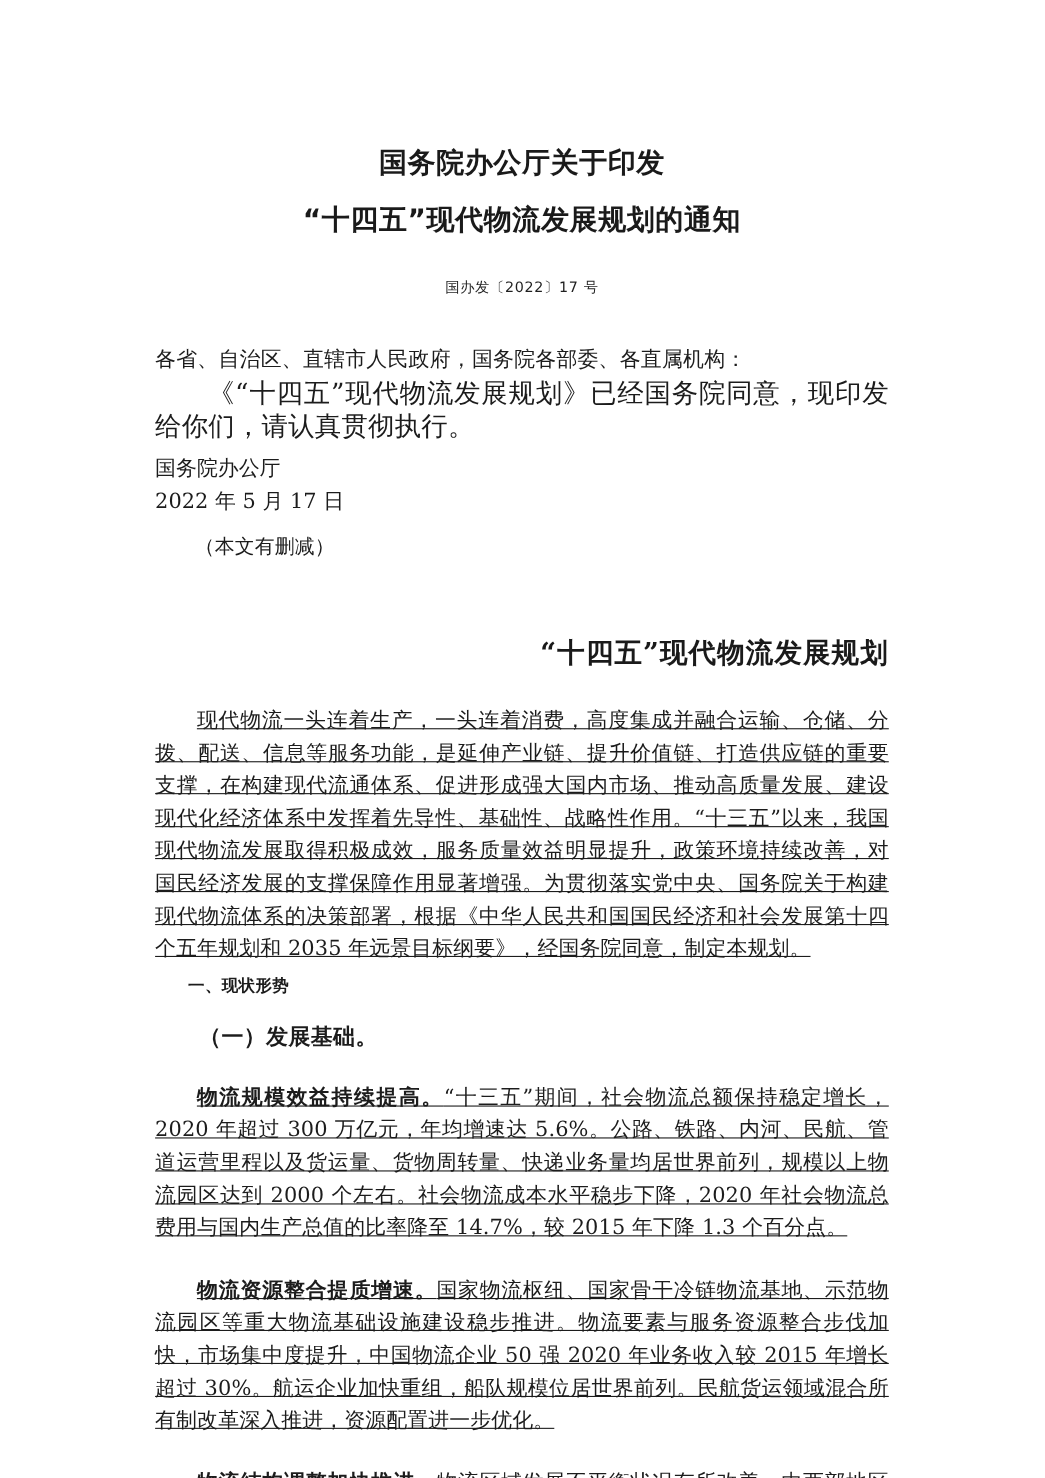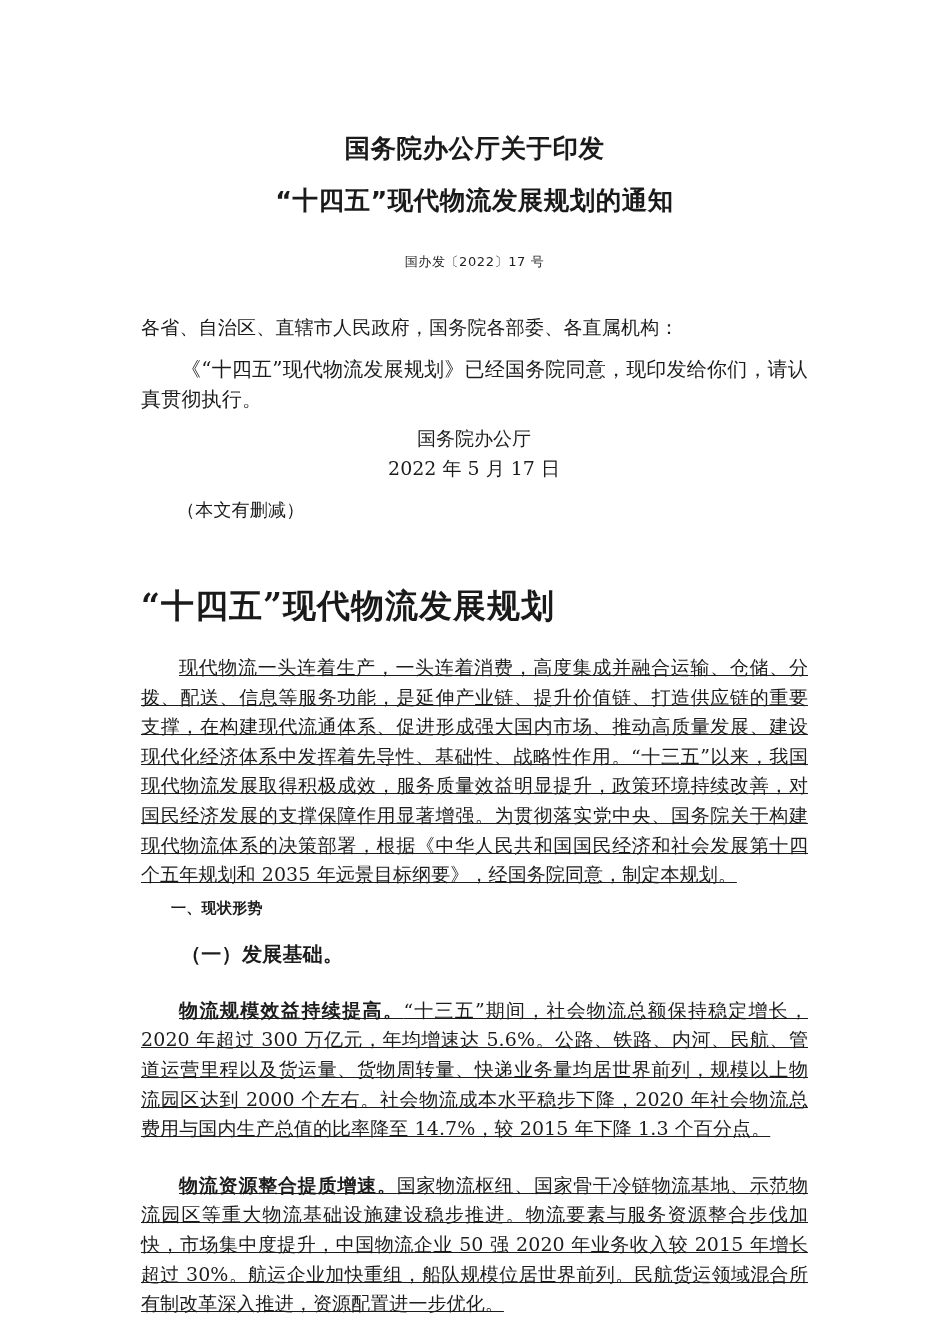--- a/index.html
+++ b/index.html
@@ -53,49 +53,48 @@
   }
 
   
   .salutation {
     font-size: 19px;
     line-height: 30px;
     margin-top: 36px;
     letter-spacing: 0.2px;
   }
   .letter-para {
-    font-size: 20px;
+    font-size: 24px;
     line-height: 30px;
     text-indent: 2em;
     text-align: justify;
     text-justify: inter-ideograph;
     letter-spacing: 0.2px;
-    margin-top: 12px;
   }
   .signature {
-    text-align: center;
+    text-align: left;
     font-size: 19px;
     line-height: 30px;
     margin-top: 9px;
     padding-right: 1px;
   }
   .deletion-note {
     font-size: 18px;
     line-height: 29px;
     margin-top: 12px;
     text-indent: 2em;
     letter-spacing: 0.2px;
   }
 
   
   .plan-title {
-    text-align: left;
+    text-align: right;
     font-family: "DejaVu Serif", "Liberation Serif", serif;
     font-weight: bold;
-    font-size: 33px;
+    font-size: 25px;
     line-height: 40px;
     margin-top: 62px;
     letter-spacing: 1px;
     color: #1a1a1a;
   }
 
   
   .body-para {
     font-size: 19px;
     line-height: 29.6px;

